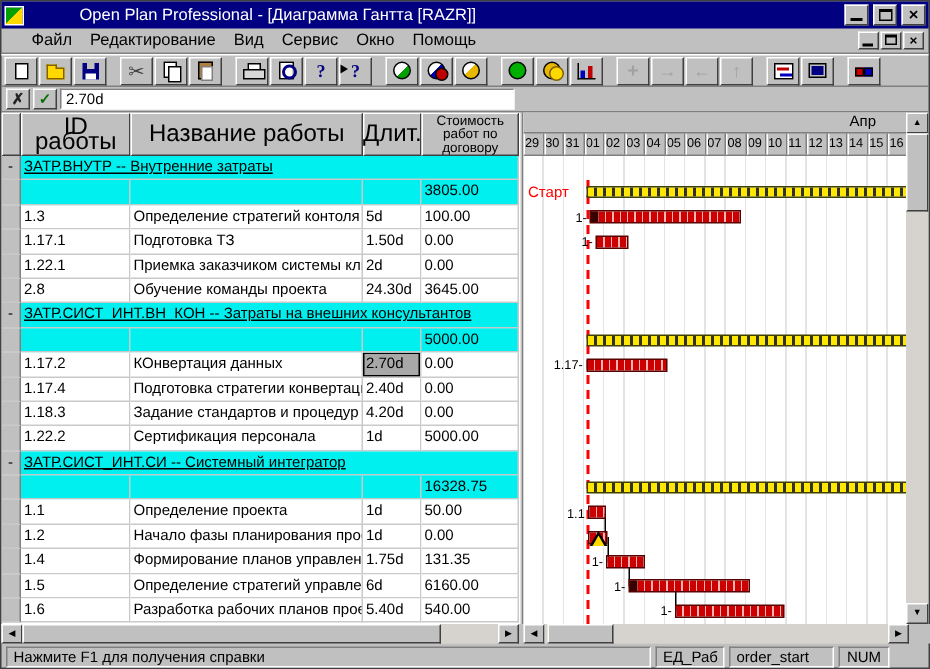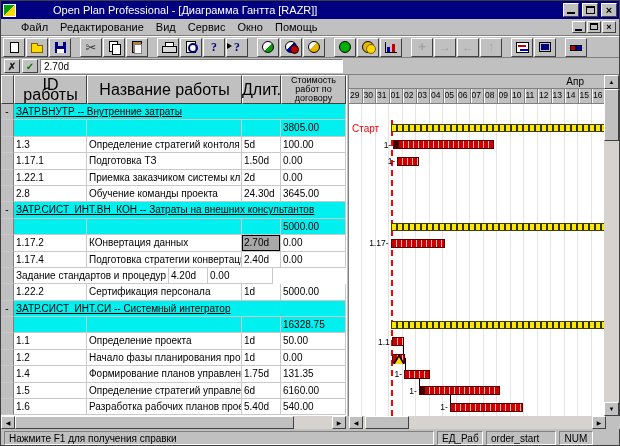--- a/index.html
+++ b/index.html
@@ -338,20 +338,21 @@
           </div>
           <div class="trow task">
             <div class="td c-ex"></div>
             <div class="td c-id">1.17.4</div>
             <div class="td c-name">Подготовка стратегии конвертации</div>
             <div class="td c-dur">2.40d</div>
             <div class="td c-cost">0.00</div>
           </div>
           <div class="trow task">
             <div class="td c-ex"></div>
+            <div class="td c-id">1.18.3</div>
             <div class="td c-name">Задание стандартов и процедур по д</div>
             <div class="td c-dur">4.20d</div>
             <div class="td c-cost">0.00</div>
           </div>
           <div class="trow task">
             <div class="td c-ex"></div>
             <div class="td c-id">1.22.2</div>
             <div class="td c-name">Сертификация персонала</div>
             <div class="td c-dur">1d</div>
             <div class="td c-cost">5000.00</div>

